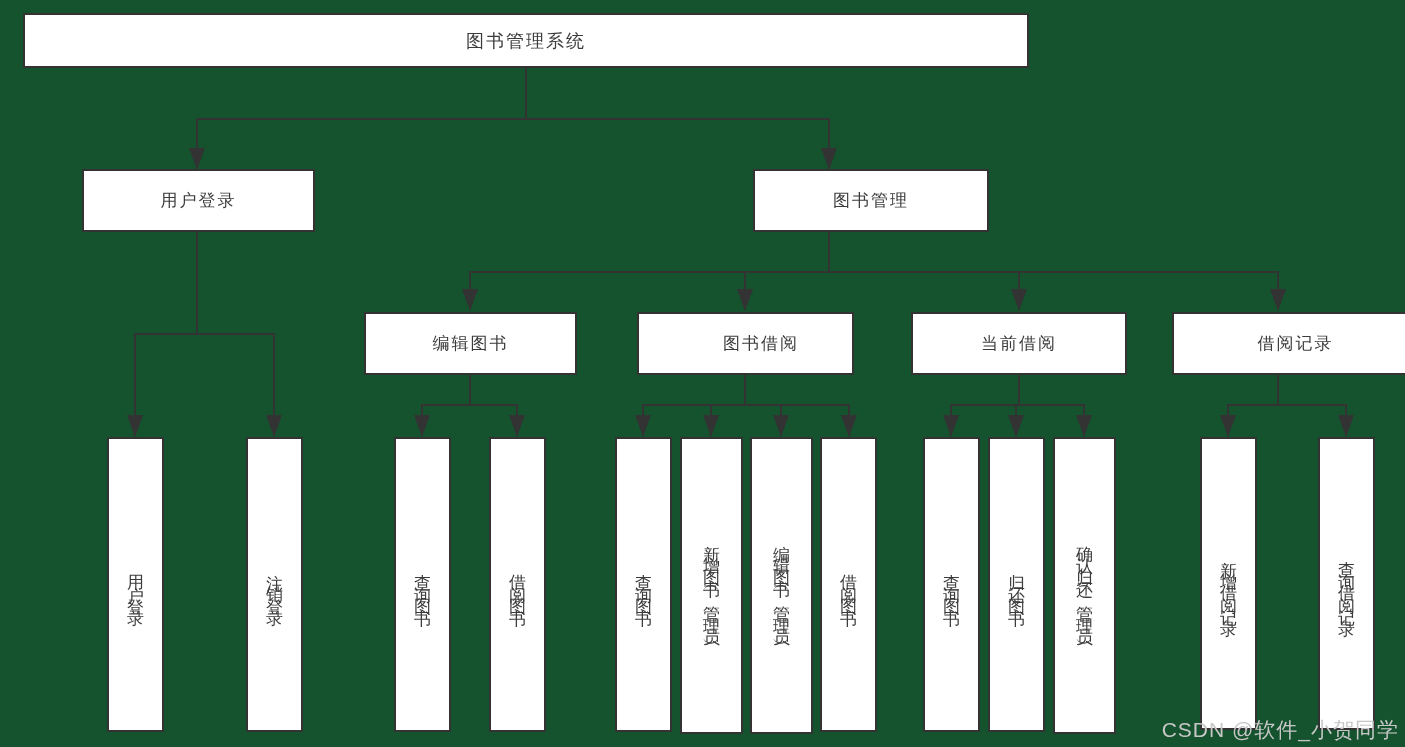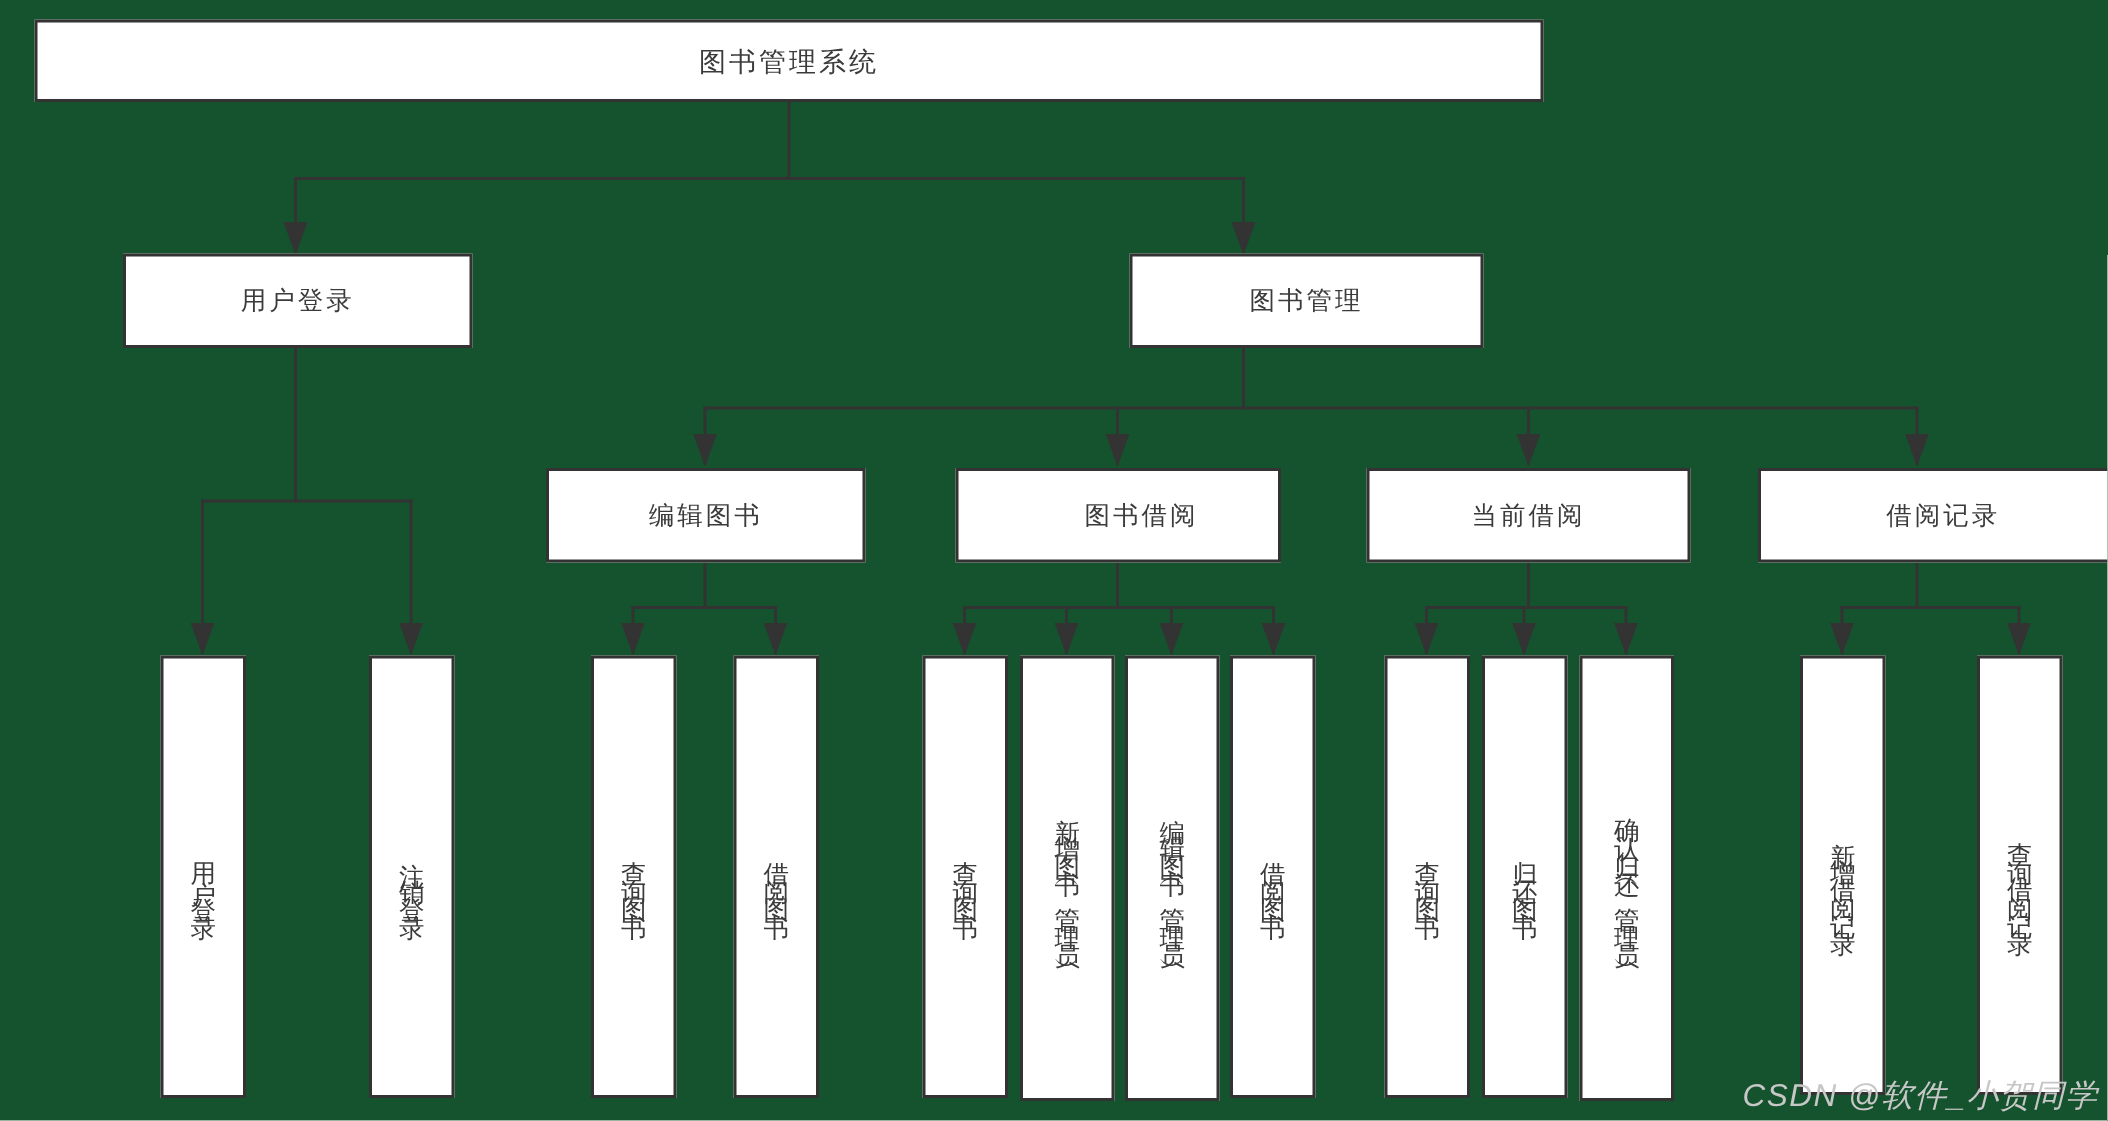--- a/index.html
+++ b/index.html
@@ -29,21 +29,20 @@
     color:#3b3b3b;
     line-height:1;
   }
   .watermark{
     position:absolute;
     right:6px;bottom:3px;
     font-size:21px;
     color:#c7c7c7;
     letter-spacing:1px;
     white-space:nowrap;
-    font-style:italic;
   }
   line{stroke:#333333;stroke-width:2;}
 </style>
 </head>
 <body>
 
 <div class="stage">
 
   <svg width="1405" height="747" viewBox="0 0 1405 747">
     <defs>

